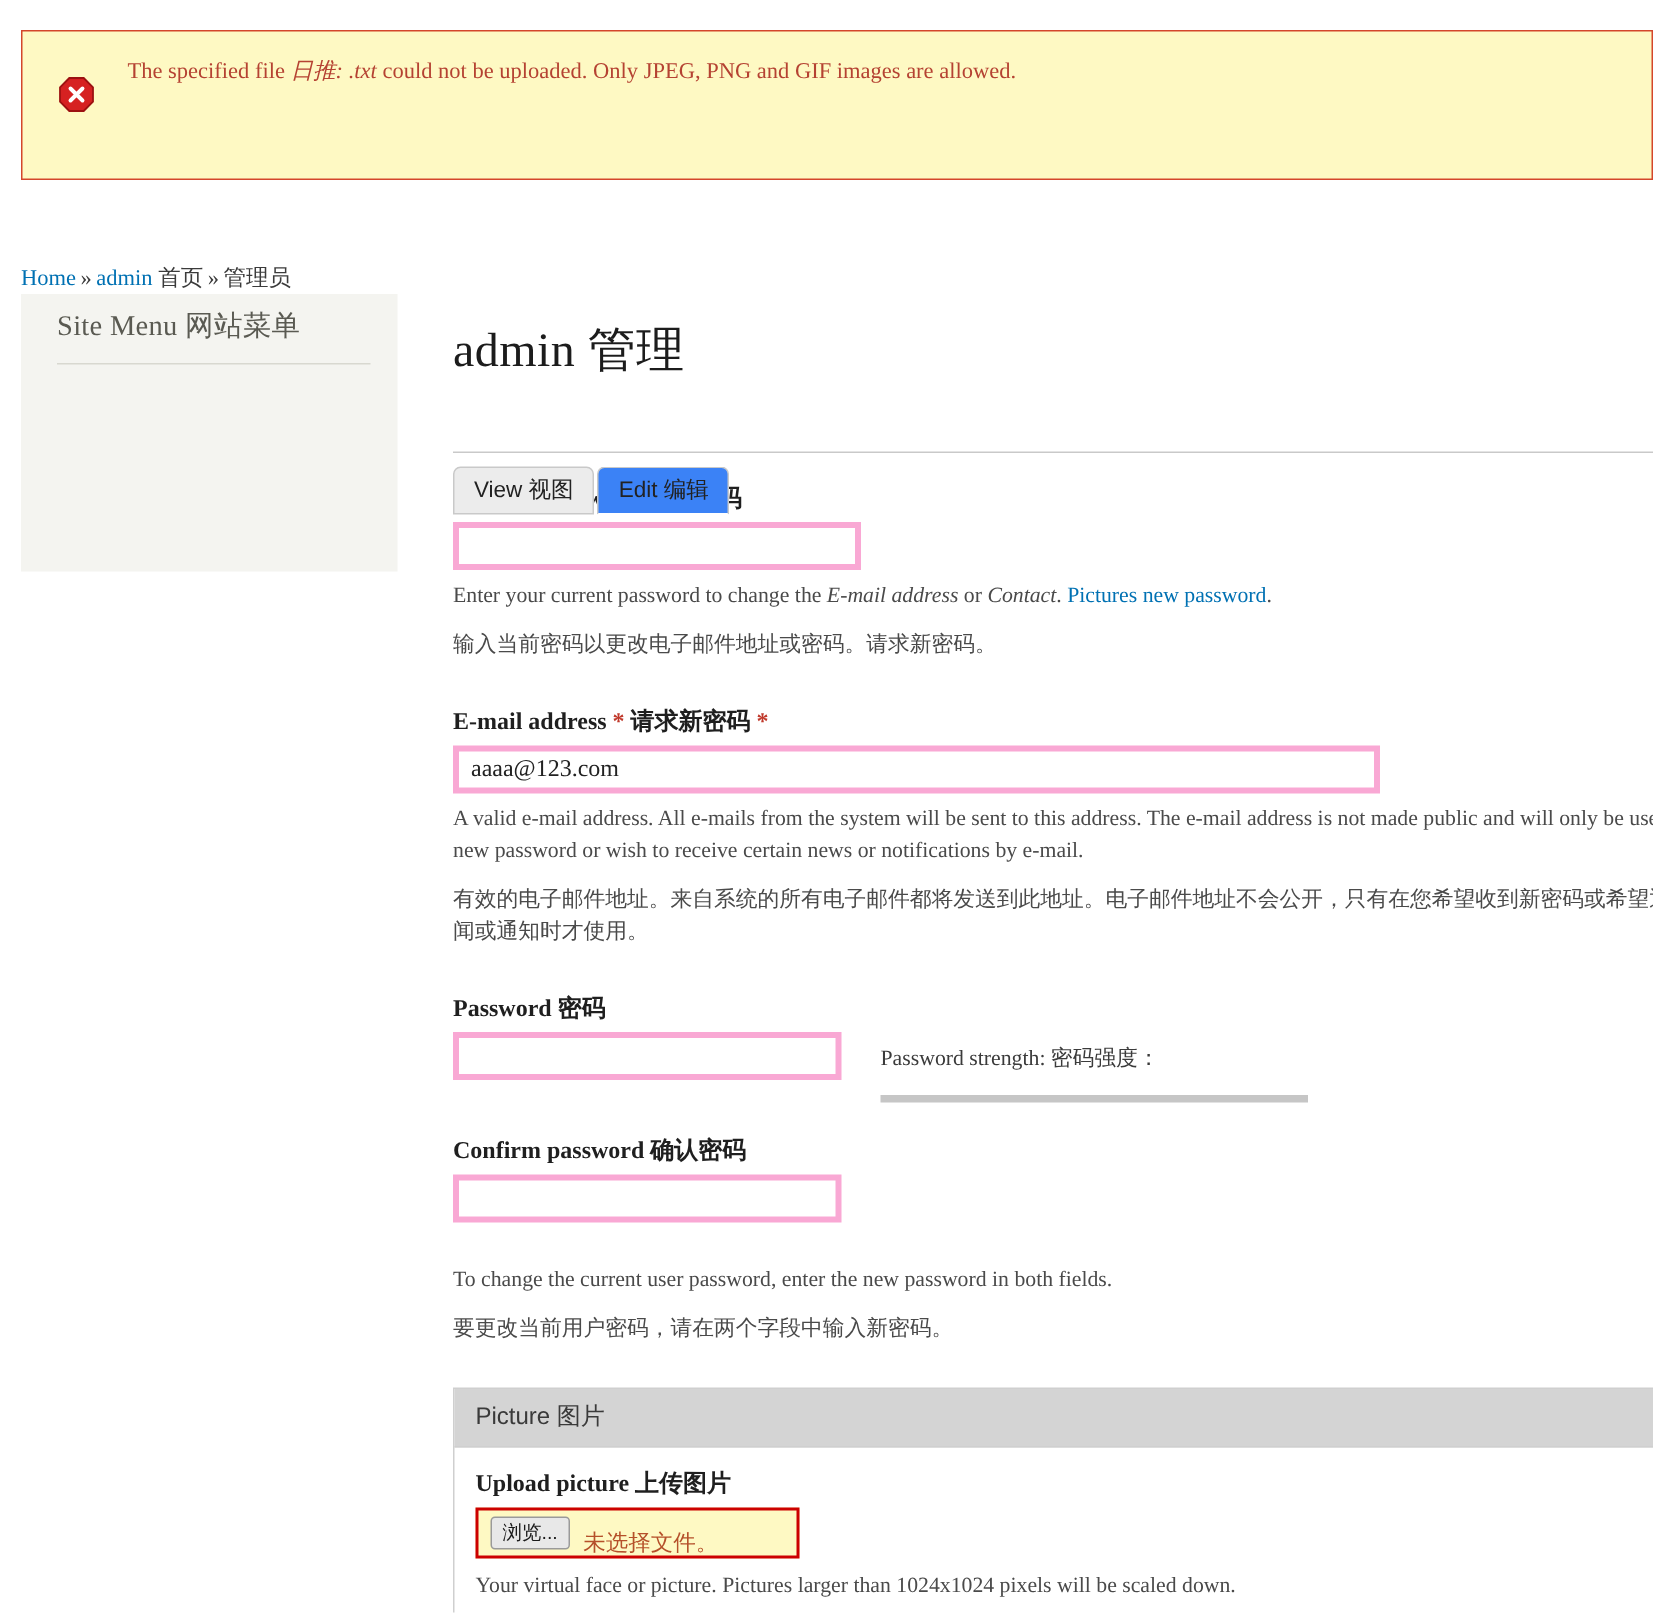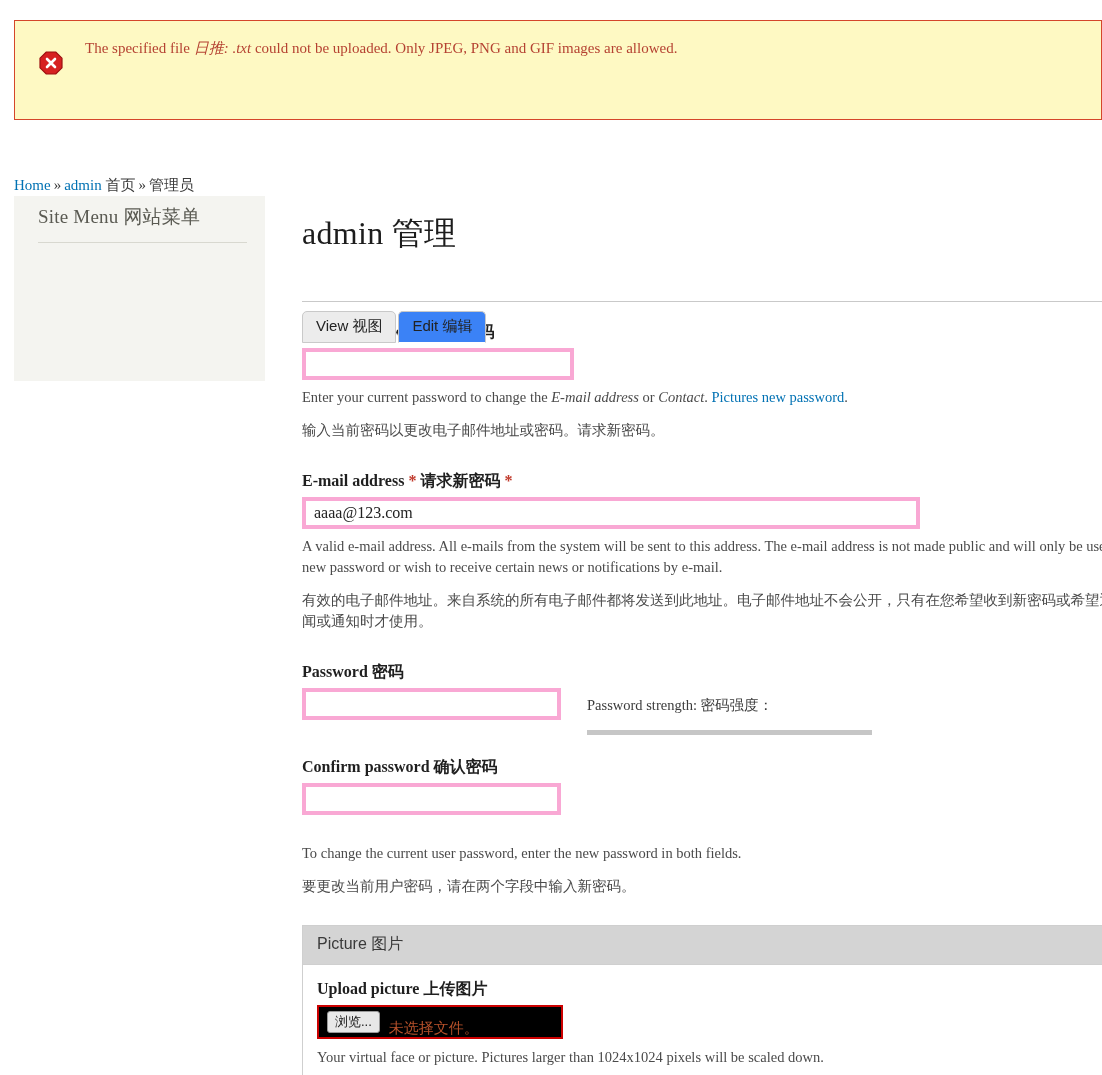--- a/index.html
+++ b/index.html
@@ -217,23 +217,23 @@
     padding: 8px 14px 9px 14px;
     border-bottom: 1px solid #cfcfcf;
   }
   .fieldset-body { padding: 14px 14px 14px 14px; }
 
   .file-wrap {
     display: inline-flex;
     align-items: center;
     border: 2px solid #cc0000;
     padding: 5px 8px;
-    width: 246px;
+    width: 216px;
     height: 34px;
-    background: #000000;
+    background: #fef9c3;
     margin-bottom: 2px;
   }
   .browse-btn {
     font-family: "Liberation Sans", "DejaVu Sans", sans-serif;
     font-size: 13px;
     background: #e8e8e8;
     border: 1px solid #9a9a9a;
     border-radius: 3px;
     padding: 2px 7px 3px 7px;
     color: #1a1a1a;

